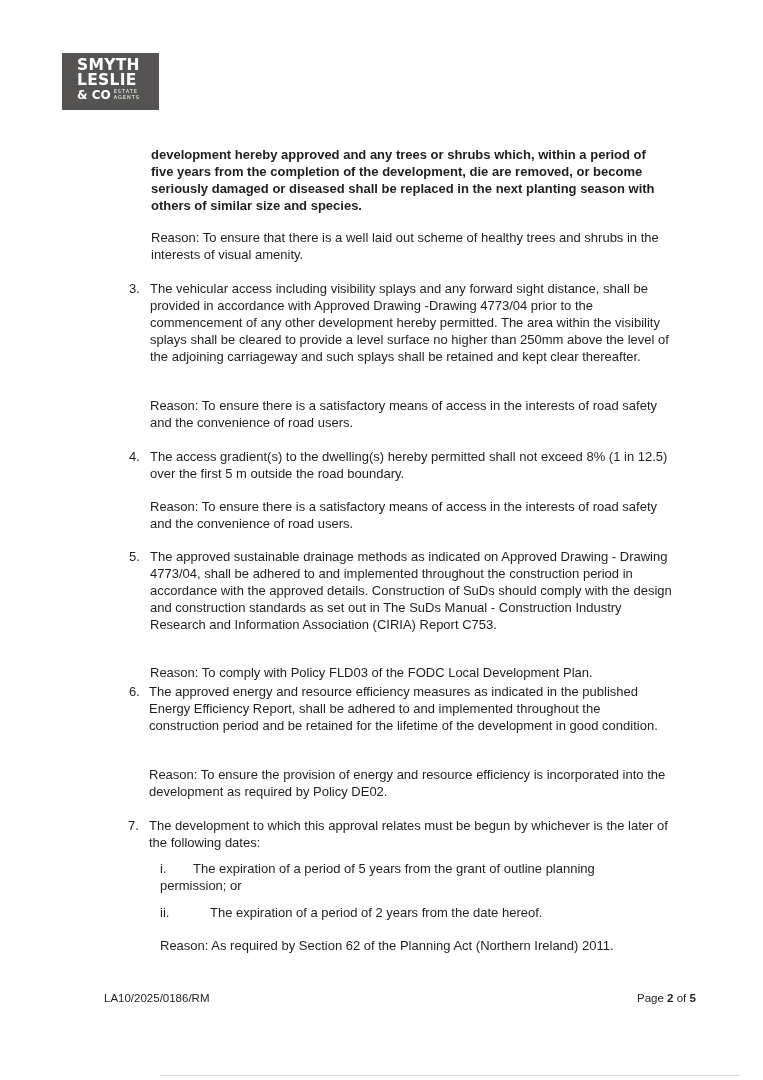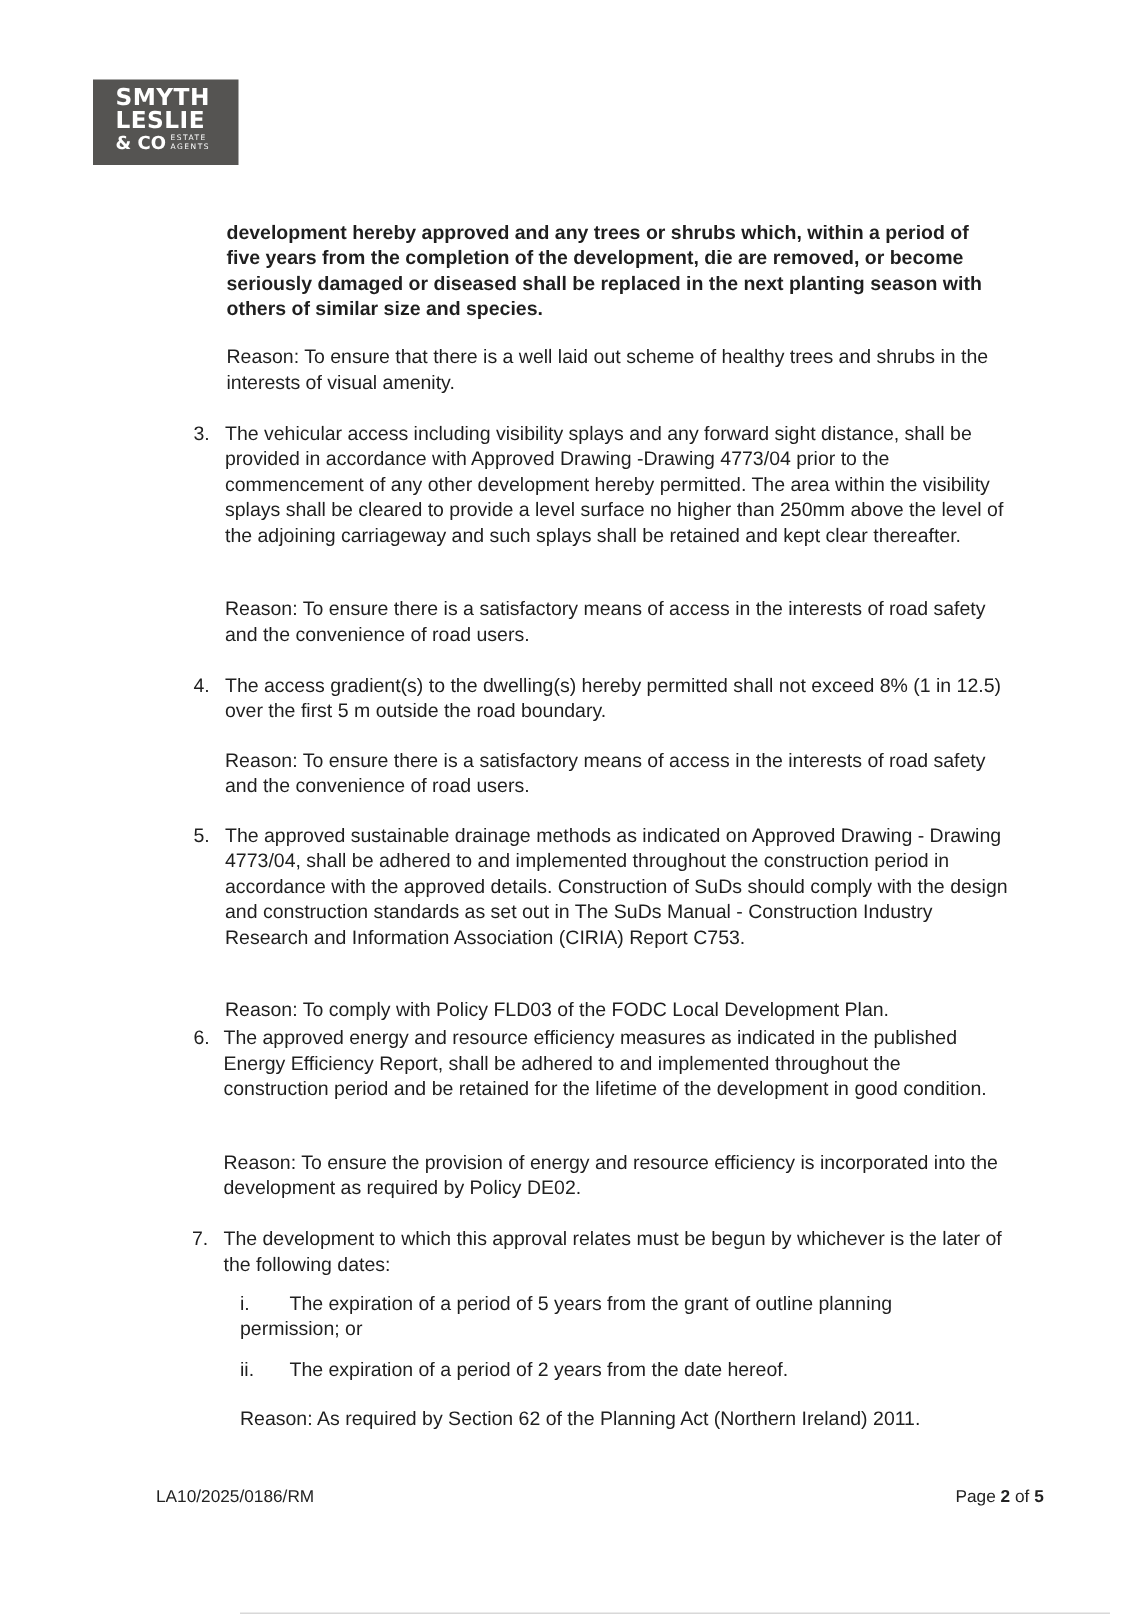--- a/index.html
+++ b/index.html
@@ -2,21 +2,21 @@
 <html><head>
 <meta charset="utf-8">
 <style>
   html, body { margin:0; padding:0; }
   body { width:763px; height:1080px; background:#ffffff; position:relative; overflow:hidden;
          font-family:"Liberation Sans", sans-serif; color:#1f1f1f; }
   .logo { position:absolute; left:62px; top:53px; width:97px; height:57px; background:#555452;
           color:#fff; box-sizing:border-box; padding:5px 0 4px 15px; }
   .logo .l1, .logo .l2 { font-family:"DejaVu Sans", sans-serif; font-weight:bold; font-size:15.5px;
           line-height:15px; letter-spacing:0.3px; }
-  .logo .l3 { display:flex; align-items:flex-end; margin-top:1px; }
+  .logo .l3 { display:flex; align-items:flex-start; margin-top:1px; }
   .logo .co { font-family:"DejaVu Sans", sans-serif; font-weight:bold; font-size:12px; line-height:12px; }
   .logo .ea { font-family:"DejaVu Sans", sans-serif; font-size:5px; line-height:5.5px; letter-spacing:1px; margin-left:3px; }
   .content { position:absolute; left:0; top:0; width:763px; font-size:13px; line-height:17px; }
   .para { position:absolute; margin:0; }
   .num { position:absolute; }
   .footer-ref { position:absolute; left:104px; top:992px; font-size:11.5px; color:#222; }
   .footer-page { position:absolute; left:597px; top:992px; font-size:11.5px; color:#222;margin-left:40px; }
   .footer-page b { font-weight:bold; }
   .scan-line { position:absolute; left:160px; top:1075px; width:580px; height:1px; background:#d8d8d8; }
 </style>
@@ -56,21 +56,21 @@
   <p class="para" style="left:149px; top:766px; width:524px;">Reason: To ensure the provision of energy and resource efficiency is incorporated into the development as required by Policy DE02.</p>
 
   <span class="num" style="left:128px; top:817px;">7.</span>
   <p class="para" style="left:149px; top:817px; width:520px;">The development to which this approval relates must be begun by whichever is the later of the following dates:</p>
 
   <span class="num" style="left:160px; top:860px;">i.</span>
   <span class="num" style="left:193px; top:860px;">The expiration of a period of 5 years from the grant of outline planning</span>
   <span class="num" style="left:160px; top:877px;text-align:right;">permission; or</span>
 
   <span class="num" style="left:160px; top:904px;">ii.</span>
-  <span class="num" style="left:193px; top:904px;text-align:center;">The expiration of a period of 2 years from the date hereof.</span>
+  <span class="num" style="left:210px; top:904px;text-align:center;">The expiration of a period of 2 years from the date hereof.</span>
 
   <p class="para" style="left:160px; top:937px; width:520px;">Reason: As required by Section 62 of the Planning Act (Northern Ireland) 2011.</p>
 </div>
 
 <div class="footer-ref">LA10/2025/0186/RM</div>
 <div class="footer-page">
   <span>Page</span>
   <b>2</b>
   <span>of</span>
   <b>5</b>

